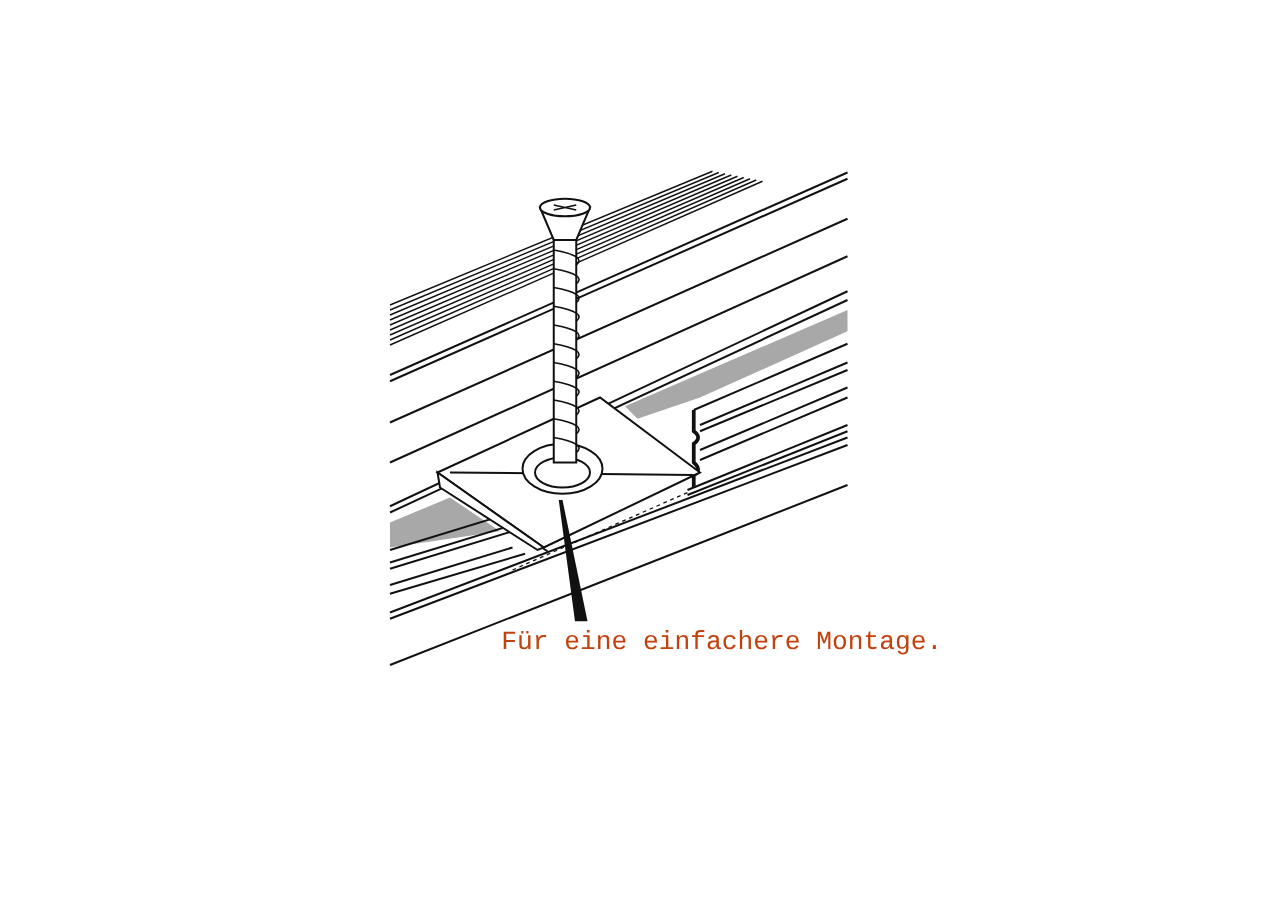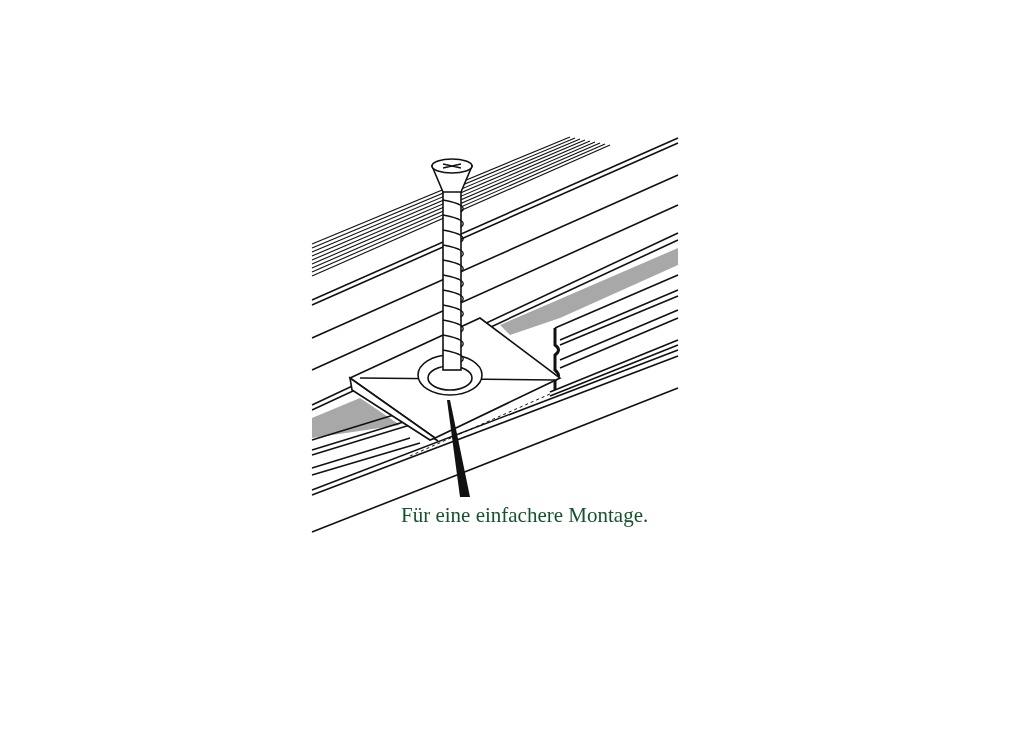--- a/index.html
+++ b/index.html
@@ -1,21 +1,21 @@
 <!DOCTYPE html>
 <html><head>
   <meta charset="utf-8">
   <style>
     html, body { margin: 0; padding: 0; background: #ffffff; }
     body { width: 1024px; height: 730px; position: relative; overflow: hidden; }
     .figure { position: absolute; left: 310px; top: 133px; width: 372px; height: 402px; }
     .figure svg { position: absolute; left: 0; top: 0; }
     .caption {
       position: absolute; left: 401px; top: 503px;
-      font-family: Liberation Serif, serif; font-size: 21px; color: #14532d;
+      font-family: Liberation Mono, monospace; font-size: 21px; color: #c2410c;
       letter-spacing: 0px; white-space: nowrap;
     }
   </style>
 </head>
 <body>
 
 <div class="figure">
   <svg width="372" height="402" viewBox="310 133 372 402" xmlns="http://www.w3.org/2000/svg">
     <g fill="none" stroke="#111" stroke-width="1.6">
 

